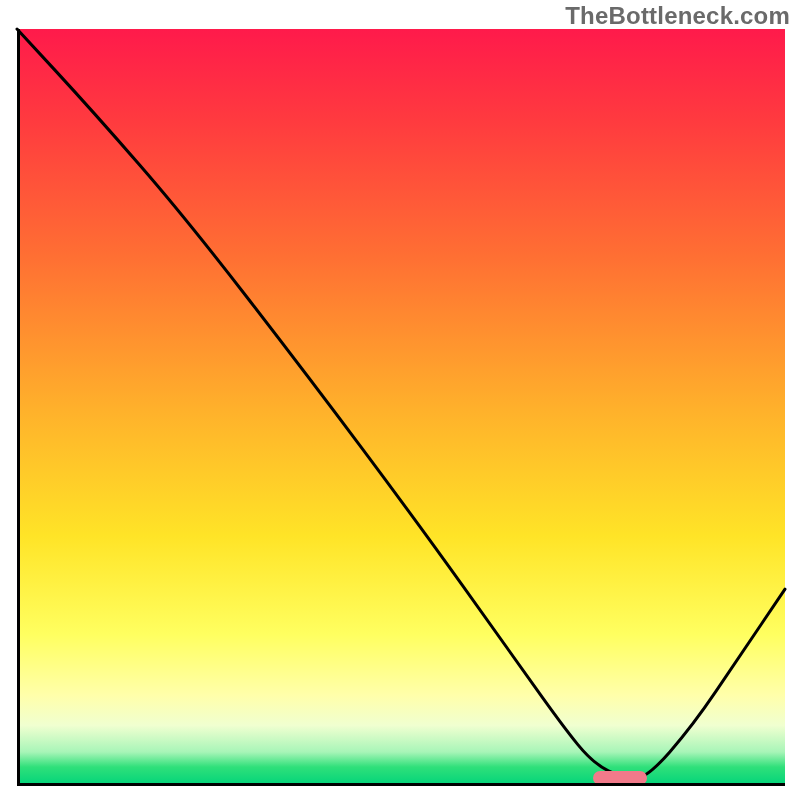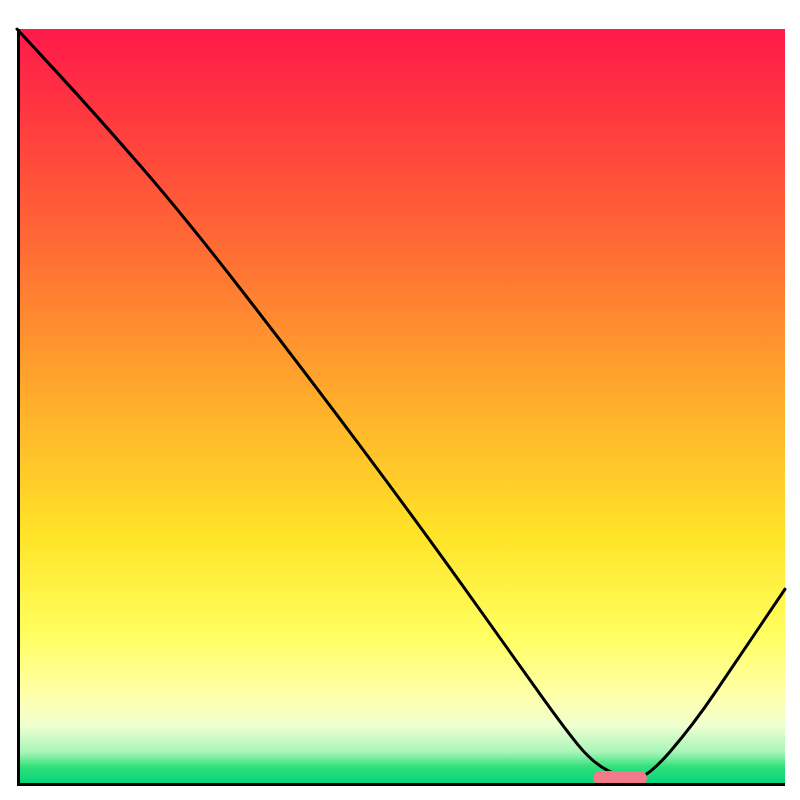--- a/index.html
+++ b/index.html
@@ -83,20 +83,21 @@
     position: absolute;
     height: 14px;
     border-radius: 7px;
     background: #f27a8a;
   }
 </style>
 </head>
 <body>
 <div class="wrap">
 
+  <div class="watermark">TheBottleneck.com</div>
 
   <div class="plot-area">
     <div class="gradient-fill"></div>
 
     <svg class="curve" viewBox="0 0 768 757" preserveAspectRatio="none">
       <path id="curve-path" fill="none" stroke="#000" stroke-width="3" stroke-linejoin="round" stroke-linecap="round" d="M 0 0 Q 0 0 38.400000000000006 41.63499999999999 Q 76.80000000000001 83.26999999999998 122.88000000000001 136.26 Q 168.96 189.25 230.40000000000003 268.735 Q 291.84000000000003 348.21999999999997 345.6 420.135 Q 399.36 492.05 445.44 556.395 Q 491.52 620.74 518.4 658.59 Q 545.28 696.44 560.64 715.365 Q 576 734.29 591.36 741.8599999999999 Q 606.72 749.43 618.24 749.43 Q 629.76 749.43 652.8 722.935 Q 675.84 696.44 698.88 662.375 Q 721.92 628.31 744.96 594.245 T 768 560.1800000000001"></path>
     </svg>
 
     <div class="marker" id="opt-marker" style="left: 576px; width: 53.76px; top: 742.43px; background: rgb(242, 122, 138);"></div>
 

